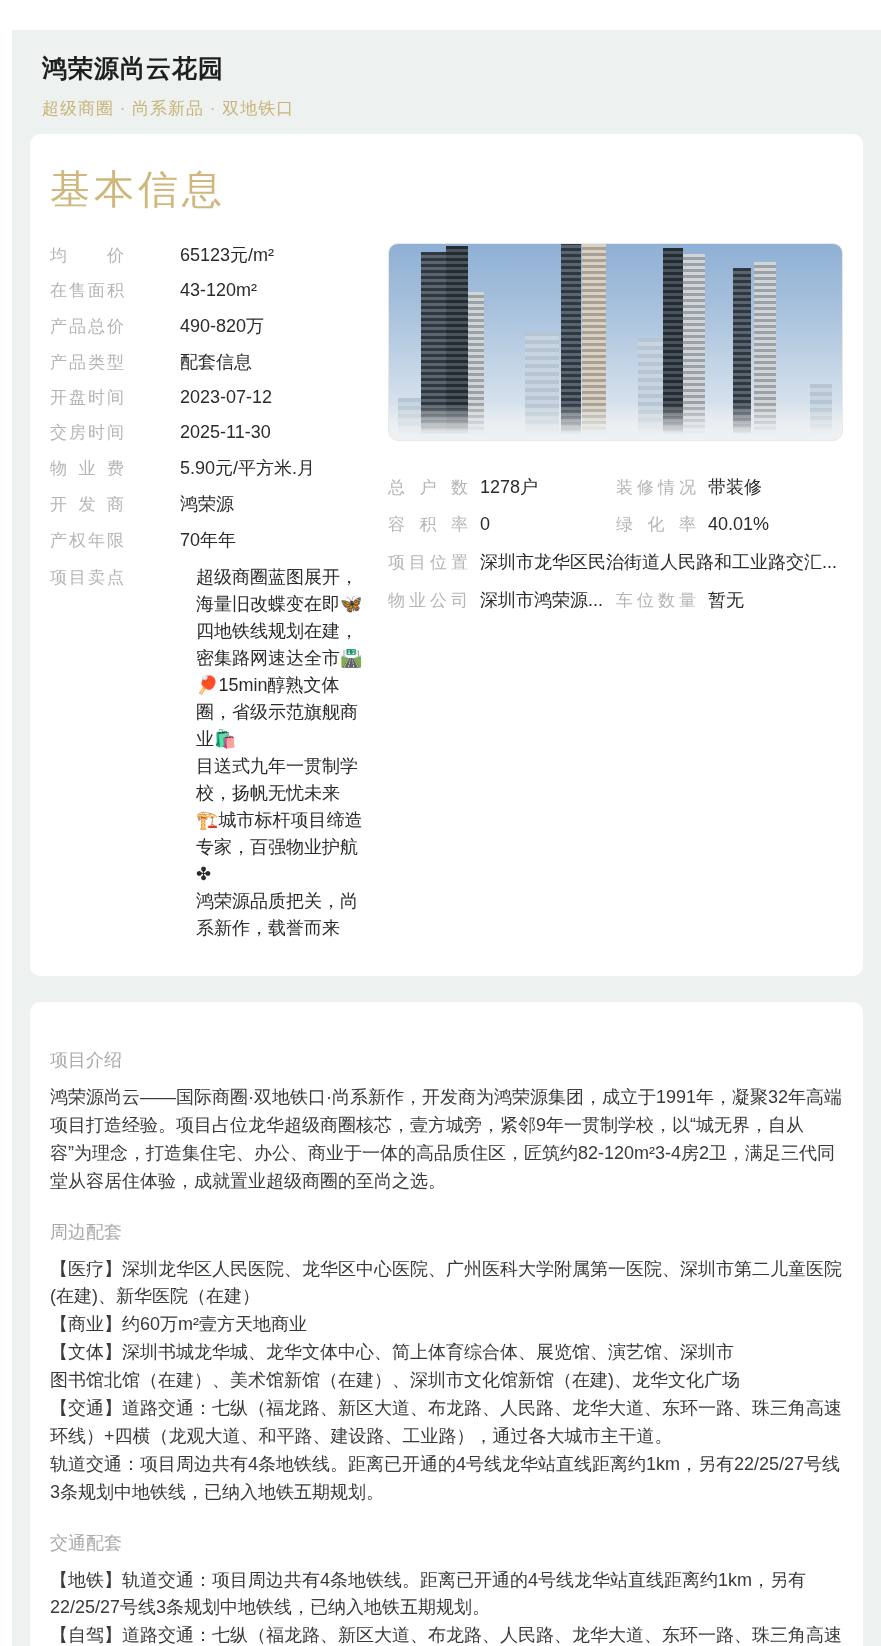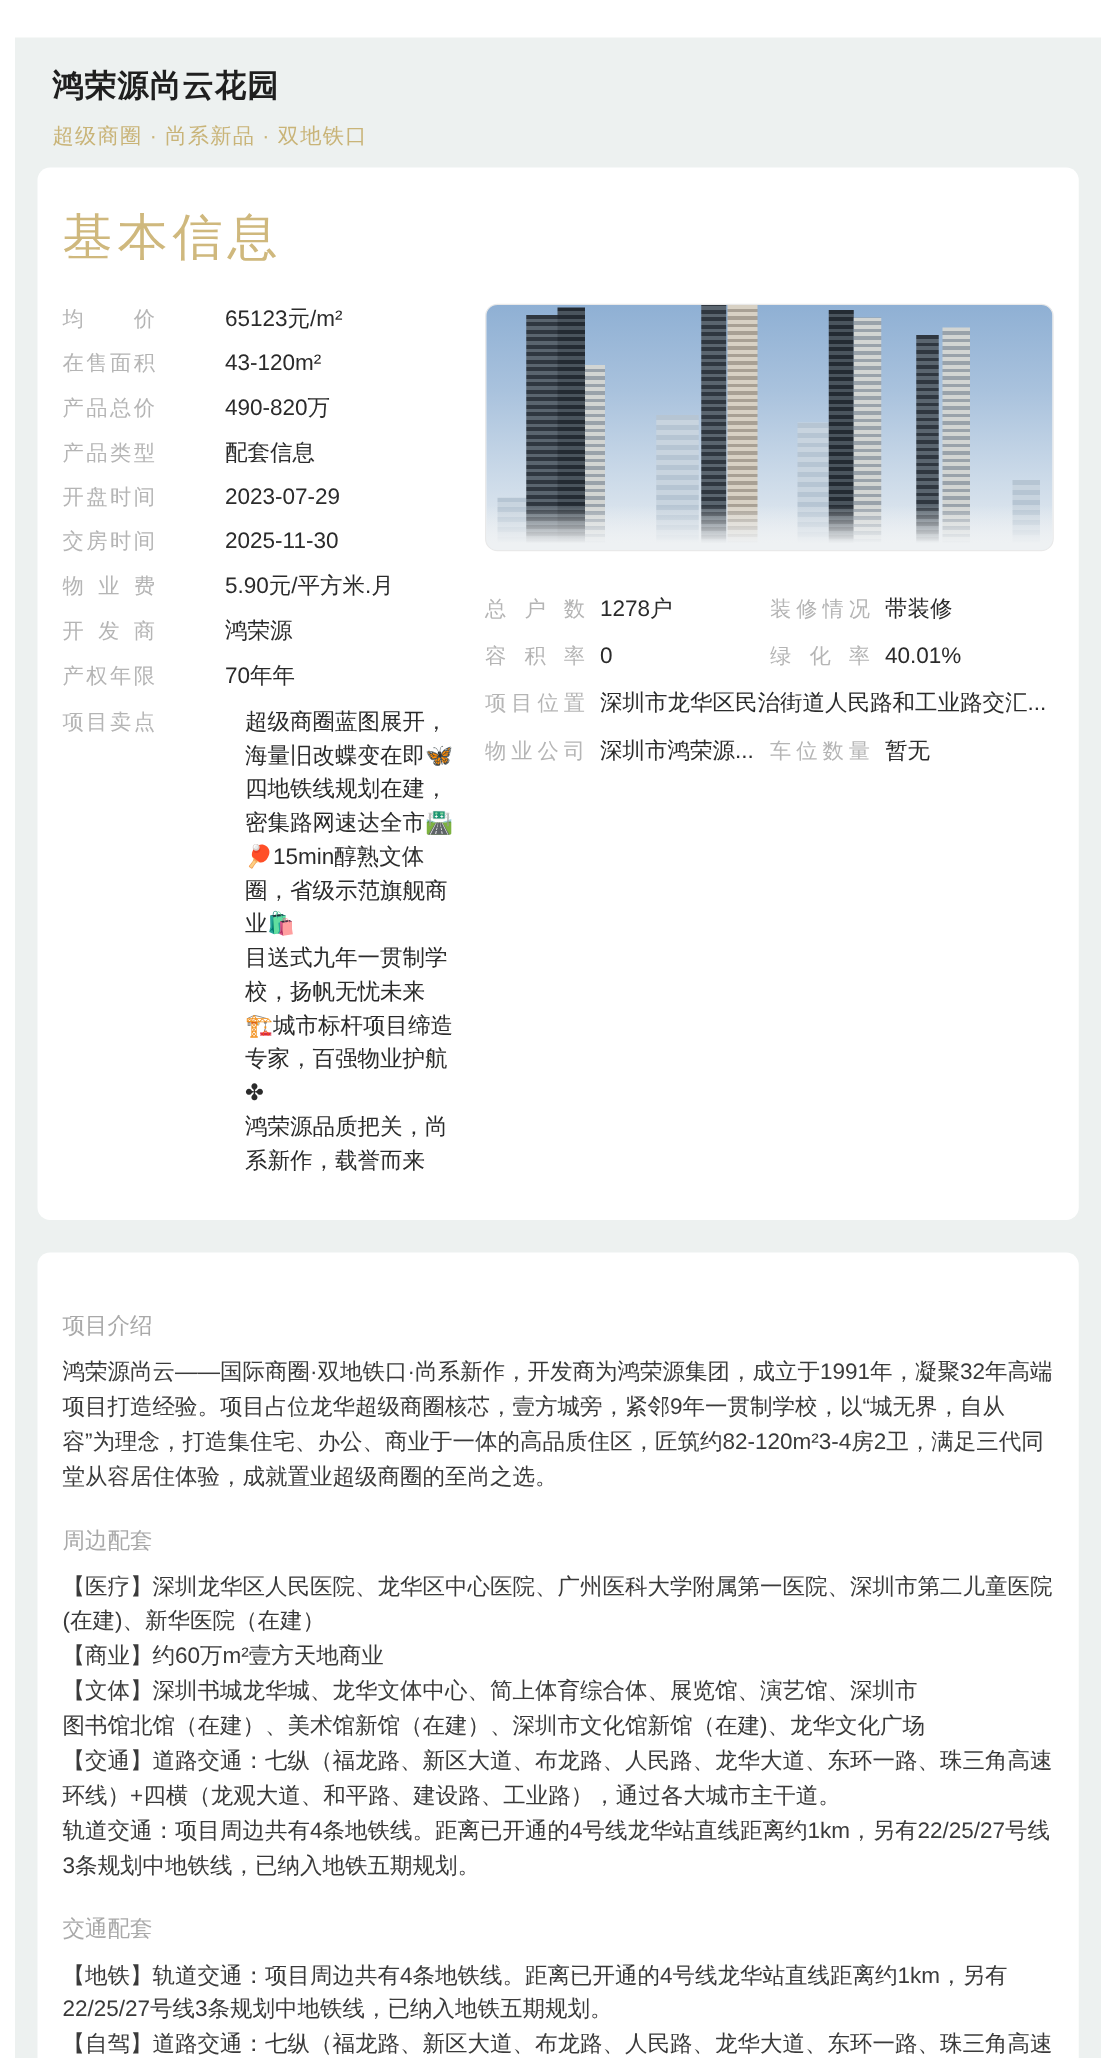--- a/index.html
+++ b/index.html
@@ -82,21 +82,21 @@
         <div class="kv">
           <span class="k">产品总价</span>
           <span class="v">490-820万</span>
         </div>
         <div class="kv">
           <span class="k">产品类型</span>
           <span class="v">配套信息</span>
         </div>
         <div class="kv">
           <span class="k">开盘时间</span>
-          <span class="v">2023-07-29</span>
+          <span class="v">2023-07-12</span>
         </div>
         <div class="kv">
           <span class="k">交房时间</span>
           <span class="v">2025-11-30</span>
         </div>
         <div class="kv">
           <span class="k">物业费</span>
           <span class="v">5.90元/平方米.月</span>
         </div>
         <div class="kv">

